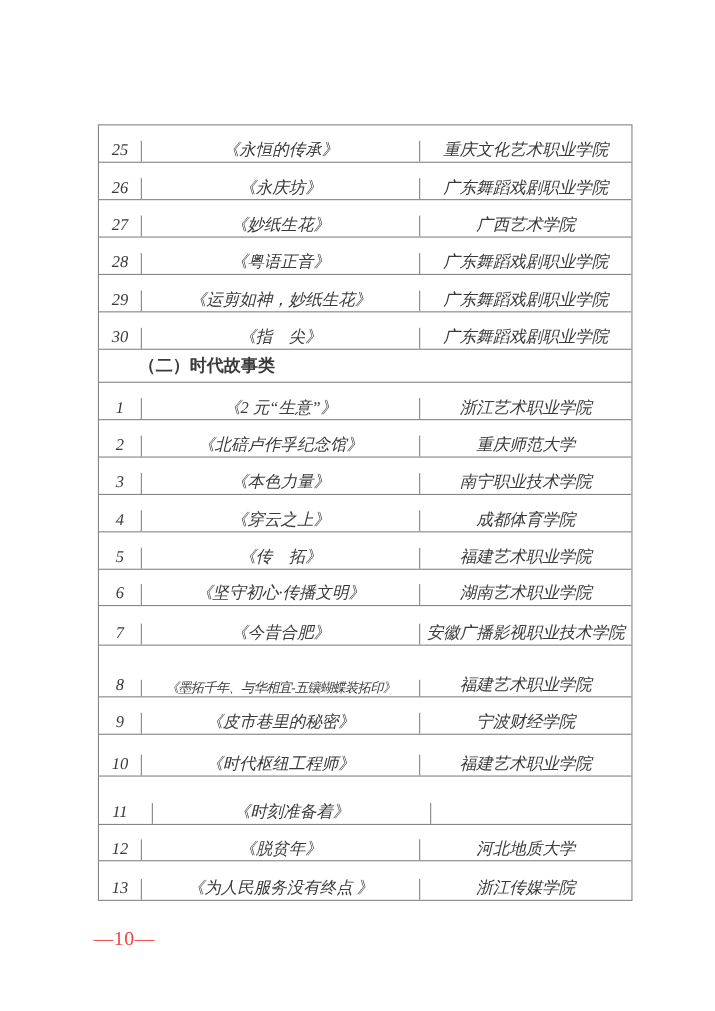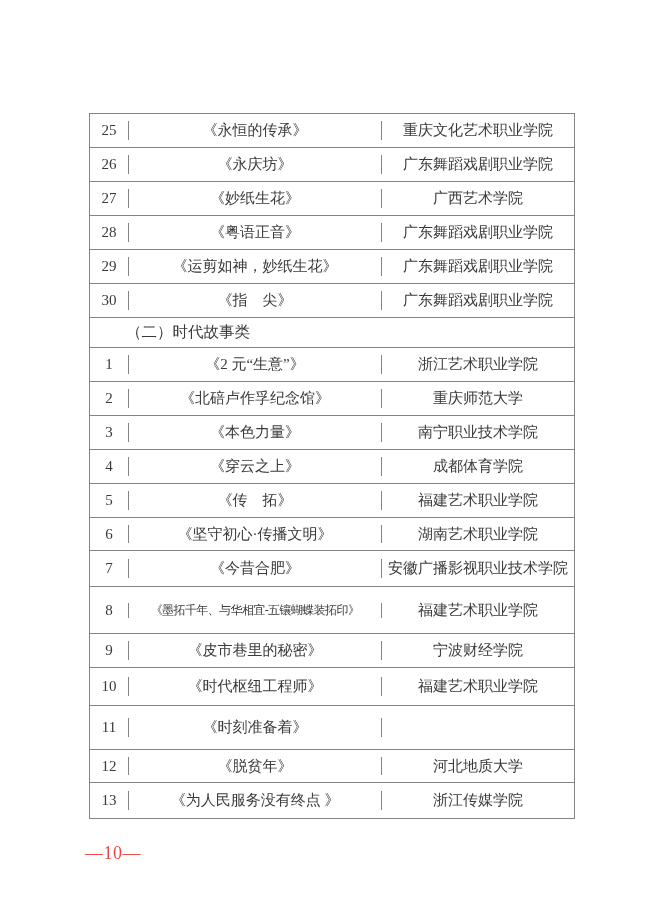--- a/index.html
+++ b/index.html
@@ -18,22 +18,23 @@
   .results-table {
     position: absolute;
     left: 89px;
     top: 113px;
     width: 484px;
     border: 1px solid #848484;
     box-sizing: content-box;
   }
   .tr {
     display: flex;
-    align-items: center;
+    align-items: flex-end;
     border-top: 1px solid #848484;
+    font-style: italic;
   }
   .results-table > .tr:first-child,
   .results-table > .section-row:first-child {
     border-top: none;
   }
   .td {
     display: flex;
     align-items: center;
     justify-content: center;
     font-size: 15px;
@@ -58,21 +59,21 @@
     font-size: 12px;
     letter-spacing: -0.6px;
     white-space: nowrap;
   }
   .section-row {
     border-top: 1px solid #848484;
     height: 30px;
     display: flex;
     align-items: center;
     padding-left: 36px;
-    font-weight: normal;
+    font-weight: bold;
     font-size: 15.5px;
     box-sizing: border-box;
   }
   .page-footer {
     position: absolute;
     left: 85px;
     top: 843px;
     font-size: 18px;
     letter-spacing: 0.5px;
     color: #ef4444;
@@ -156,21 +157,21 @@
     <div class="tr" style="height: 33px;">
     <div class="td num">9</div>
     <div class="td title">《皮市巷里的秘密》</div>
     <div class="td school">宁波财经学院</div>
   </div>
     <div class="tr" style="height: 37px;">
     <div class="td num">10</div>
     <div class="td title">《时代枢纽工程师》</div>
     <div class="td school">福建艺术职业学院</div>
   </div>
-    <div class="tr" style="height: 43px;">
+    <div class="tr" style="height: 43px; gap: 10px;">
     <div class="td num">11</div>
     <div class="td title">《时刻准备着》</div>
   </div>
     <div class="tr" style="height: 32px;">
     <div class="td num">12</div>
     <div class="td title">《脱贫年》</div>
     <div class="td school">河北地质大学</div>
   </div>
     <div class="tr" style="height: 35px;">
     <div class="td num">13</div>

